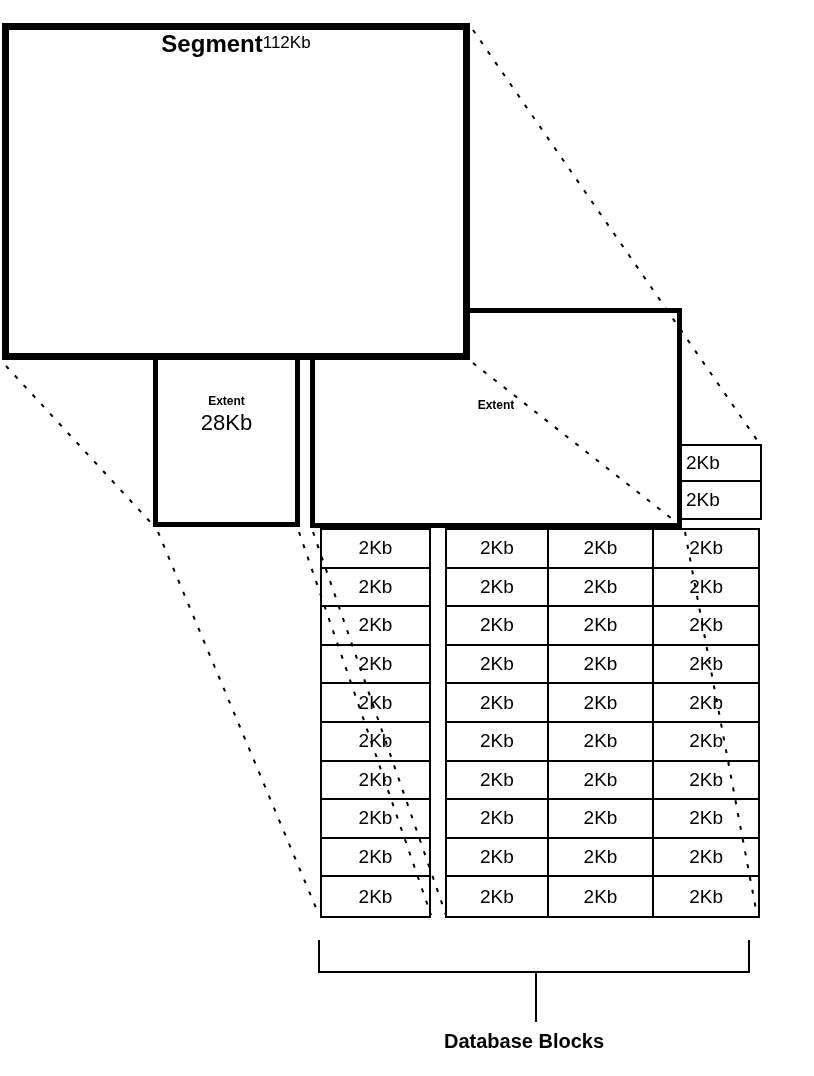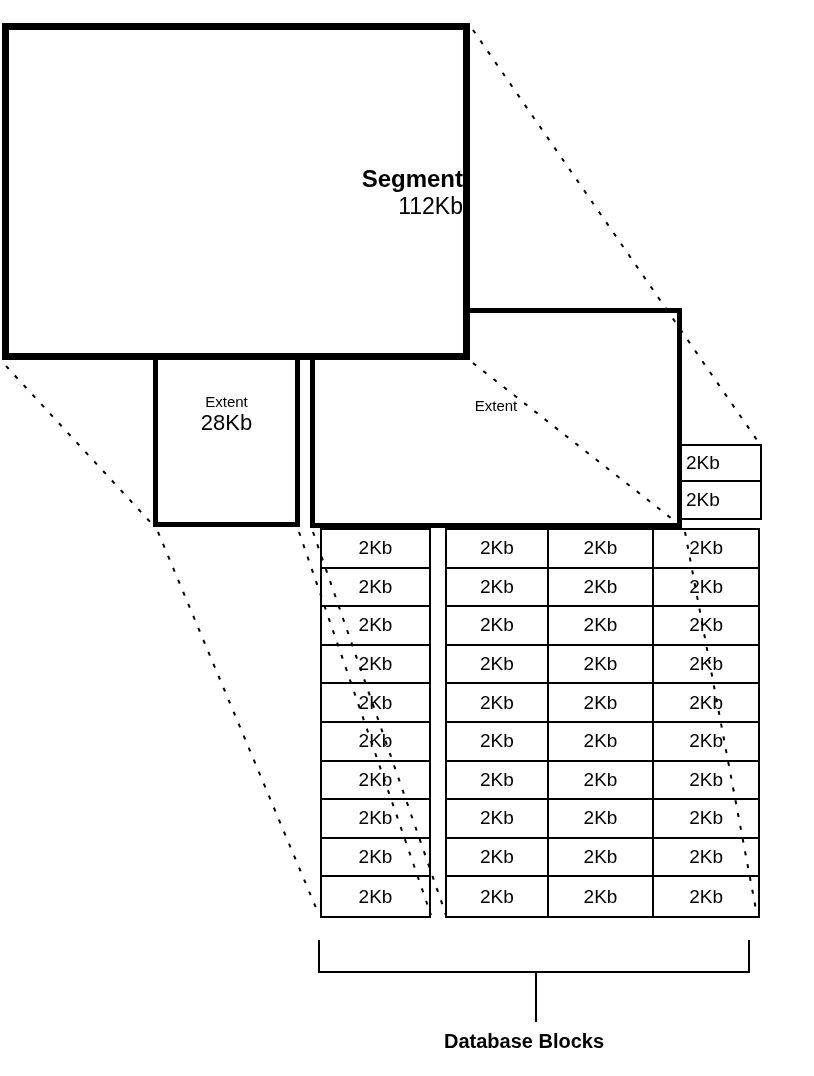--- a/index.html
+++ b/index.html
@@ -10,38 +10,38 @@
     font-family: "Liberation Sans", sans-serif;
     color: #000000;
   }
   .stage { position: absolute; left: 0; top: 0; width: 814px; height: 1076px; }
 
   .box { position: absolute; background: #ffffff; }
 
   #segment-box {
     left: 2px; top: 23px; width: 468px; height: 337px;
     border: 7px solid #000; z-index: 3;
-    display: flex; flex-direction: column; align-items: flex-end; justify-content: center;
+    display: flex; flex-direction: row; align-items: flex-start; justify-content: center;
   }
   #segment-box .box-title { font-weight: bold; font-size: 24px; line-height: 28px; }
-  #segment-box .box-size  { font-size: 23px; line-height: 26px; }
+  #segment-box .box-size  { font-size: 17px; line-height: 26px; }
 
   #extent-large-box {
     left: 310px; top: 308px; width: 372px; height: 220px;
     border: 5px solid #000; z-index: 1;
   }
   #extent-large-box .label-wrap { margin-top: 82px; text-align: center; }
 
   #extent-small-box {
     left: 153px; top: 353px; width: 147px; height: 174px;
     border: 5px solid #000; z-index: 2;
   }
   #extent-small-box .label-wrap { margin-top: 33px; text-align: center; }
 
-  .label-wrap .box-title { font-weight: normal; font-size: 15px; line-height: 21px; }
+  .label-wrap .box-title { font-weight: bold; font-size: 12px; line-height: 21px; }
   .label-wrap .box-size  { font-size: 22px; line-height: 22px; }
 
   #overflow-cells { position: absolute; left: 682px; top: 444px; width: 80px; z-index: 2; }
   .ocell {
     height: 38px; border: 2px solid #000; border-left: none; background: #fff;
     display: flex; align-items: center; padding-left: 4px; font-size: 19px;
   }
   .ocell + .ocell { border-top: none; }
 
   #left-table {

